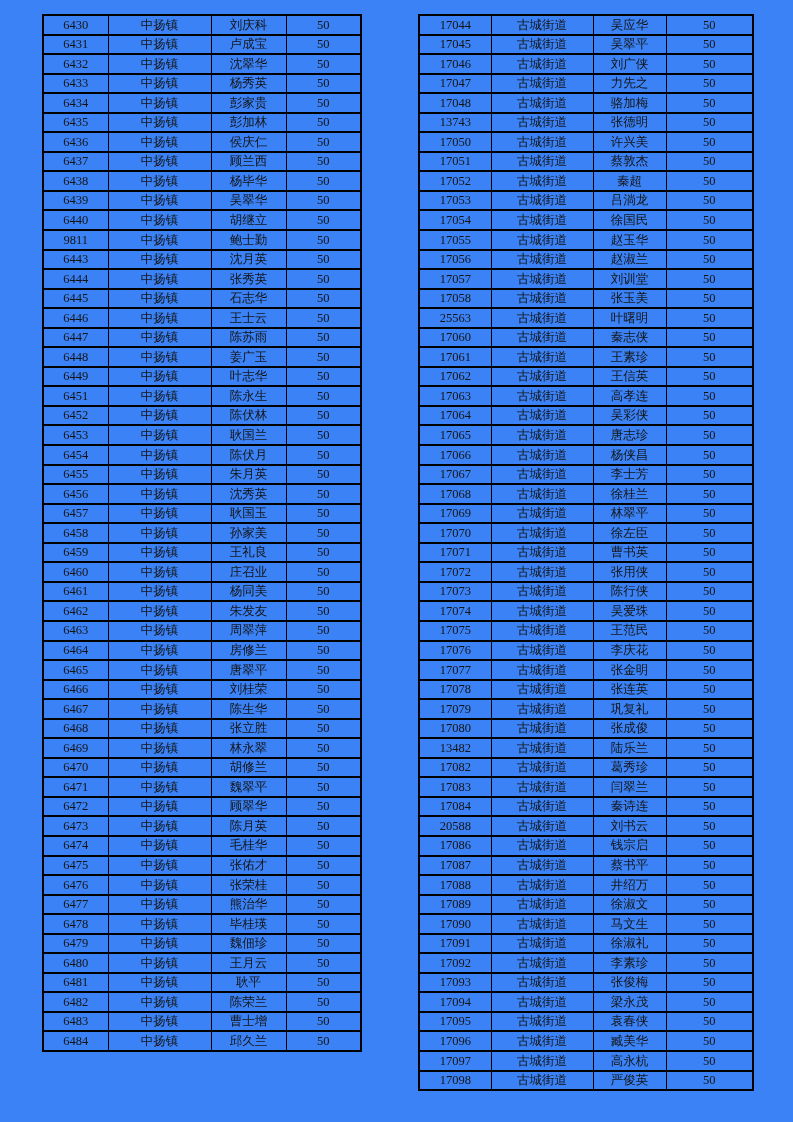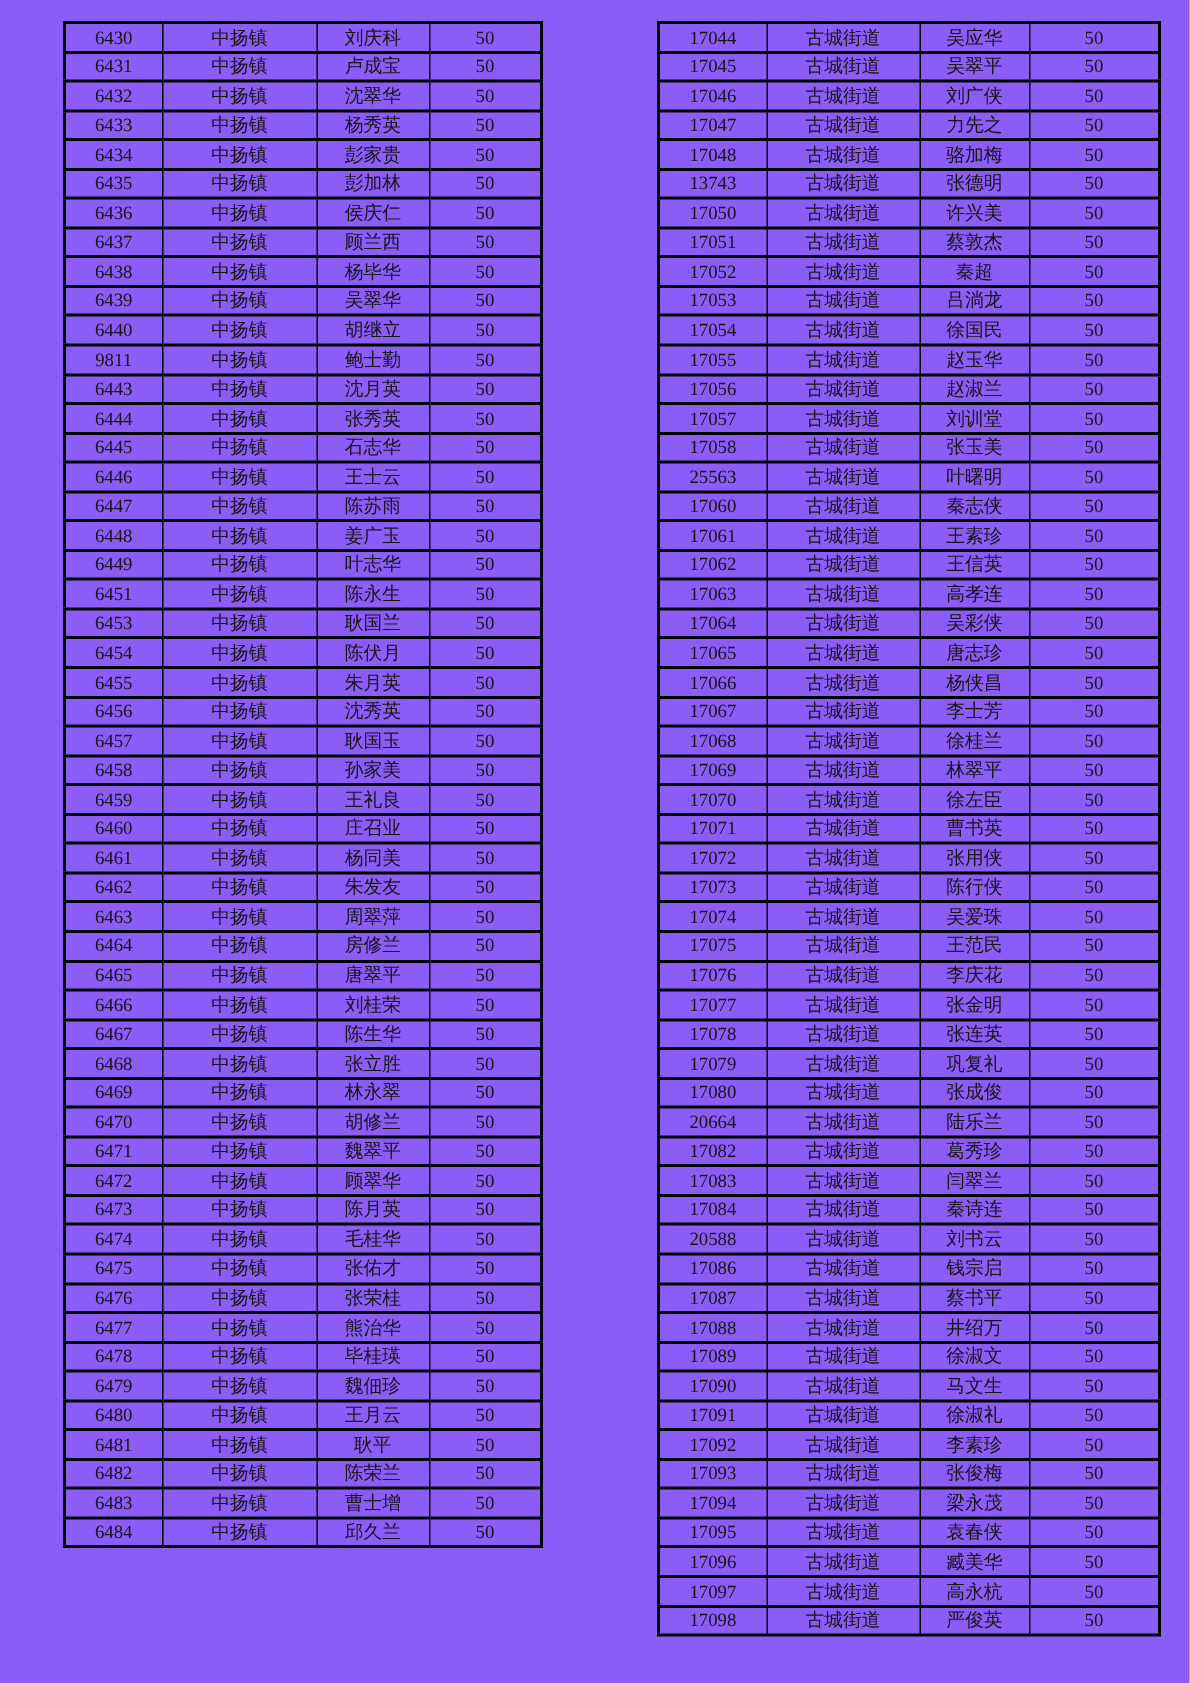--- a/index.html
+++ b/index.html
@@ -11,31 +11,31 @@
     width: 793px;
     height: 1122px;
     position: relative;
     font-family: "Liberation Serif", "DejaVu Serif", serif;
     color: #141414;
     overflow: hidden;
   }
   .page {
     position: absolute;
     inset: 0;
-    background: #8b5cf6;
+    background: #3b82f6;
   }
   table.roster {
     position: absolute;
     top: 14px;
     border-collapse: collapse;
     table-layout: fixed;
     border: 2px solid #000;
   }
   table.roster.left  { left: 42px;  width: 318px; }
-  table.roster.right { left: 418px; width: 334px; margin-left: 20px; }
+  table.roster.right { left: 418px; width: 334px; }
   table.roster td {
     border: solid #000;
     border-width: 2px 1px;
     height: 17.55px;
     padding: 0;
     text-align: center;
     vertical-align: middle;
     font-size: 12.5px;
     line-height: 1;
     white-space: nowrap;
@@ -177,20 +177,26 @@
           <td>叶志华</td>
           <td>50</td>
         </tr>
         <tr>
           <td>6451</td>
           <td>中扬镇</td>
           <td>陈永生</td>
           <td>50</td>
         </tr>
         <tr>
+          <td>6452</td>
+          <td>中扬镇</td>
+          <td>陈伏林</td>
+          <td>50</td>
+        </tr>
+        <tr>
           <td>6453</td>
           <td>中扬镇</td>
           <td>耿国兰</td>
           <td>50</td>
         </tr>
         <tr>
           <td>6454</td>
           <td>中扬镇</td>
           <td>陈伏月</td>
           <td>50</td>
@@ -602,21 +608,21 @@
           <td>巩复礼</td>
           <td>50</td>
         </tr>
         <tr>
           <td>17080</td>
           <td>古城街道</td>
           <td>张成俊</td>
           <td>50</td>
         </tr>
         <tr>
-          <td>20664</td>
+          <td>13482</td>
           <td>古城街道</td>
           <td>陆乐兰</td>
           <td>50</td>
         </tr>
         <tr>
           <td>17082</td>
           <td>古城街道</td>
           <td>葛秀珍</td>
           <td>50</td>
         </tr>

